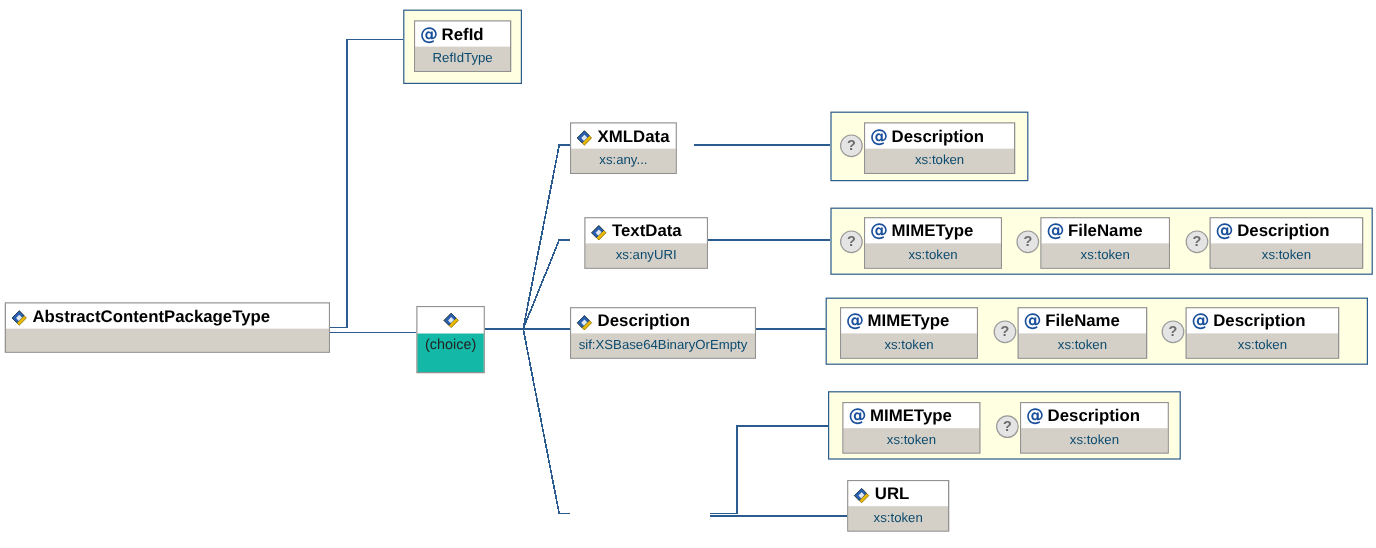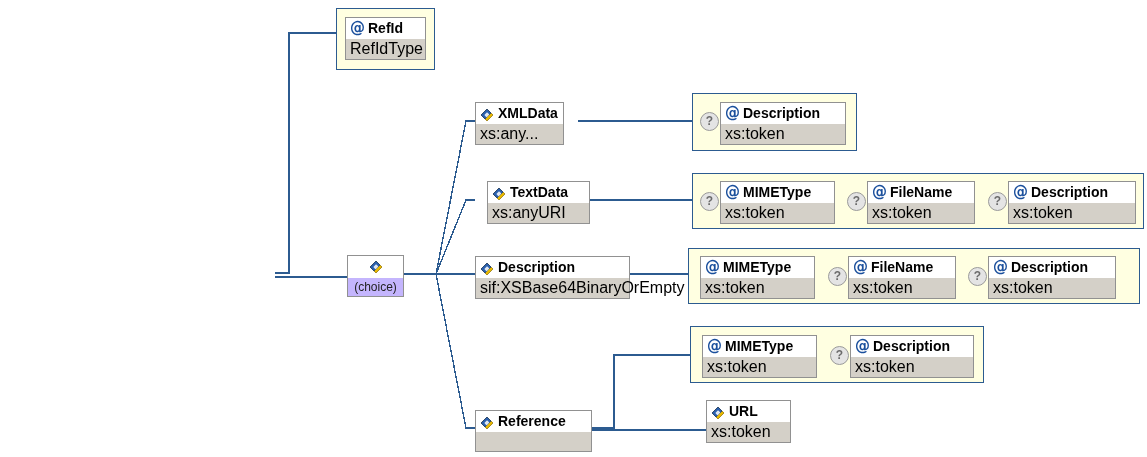--- a/index.html
+++ b/index.html
@@ -49,23 +49,24 @@
     display: flex;
     align-items: center;
   }
   .node .subtitle {
     box-sizing: border-box;
     background: #d4d0c8;
     height: 20px;
     line-height: 20px;
     padding: 0 4px;
     white-space: nowrap;
-    font-size: 16px;
+    font-size: 11px;
     font-weight: normal;
-    color: #000000;
+    color: #0c4a6e;
+    text-align: center;
   }
   .node.attr .title { background: #ffffff; }
   .node.empty-sub .subtitle { height: 19px; }
 
   
   .icon-el {
     display: inline-block;
     width: 14px; height: 14px;
     margin-right: 4px;
     flex: 0 0 auto;
@@ -120,23 +121,23 @@
     z-index: 5;
   }
   .choice .chtop {
     height: 22px;
     background: #ffffff;
     display: flex;
     align-items: center;
     justify-content: center;
   }
   .choice .chlabel {
-    height: 18px;
+    height: 32px;
     line-height: 18px;
-    background: #c4b5fd;
+    background: #14b8a6;
     font-size: 12px;
     text-align: center;
     color: #222222;
   }
 </style>
 </head>
 <body>
 
 <div id="diagram">
 
@@ -158,20 +159,33 @@
 
       <path d="M 578 200 L 692 200"></path>
 
       <path d="M 630 274 L 688 274"></path>
 
       <path d="M 592 428 L 614 428 L 614 355 L 690 355"></path>
       <path d="M 592 430 L 706 430"></path>
     </g>
   </svg>
 
+  <div class="node empty-sub" style="left:4px; top:252px; width:271px;">
+    <div class="title">
+      <span class="icon-el">
+        <svg width="14" height="14" viewBox="0 0 14 14" xmlns="http://www.w3.org/2000/svg">
+          <polygon points="7,1 13,7 7,13 1,7" fill="#e8b800" stroke="#8a6d00" stroke-width="0.7"></polygon>
+          <polygon points="7,1 11,5 5,11 1,7" fill="#2a5fad" stroke="#173a6b" stroke-width="0.7"></polygon>
+          <polygon points="7,4.2 9.4,6.6 6.6,9.4 4.4,7" fill="#ffffff" opacity="0.85"></polygon>
+        </svg>
+      </span>
+      <span>AbstractContentPackageType</span>
+    </div>
+    <div class="subtitle"></div>
+  </div>
 
   <div class="attr-group" style="left:336px; top:8px; width:99px; height:62px;">
   </div>
   <div class="node attr" style="left:345px; top:17px; width:81px;">
     <div class="title">
       <span class="icon-at">@</span>
       <span>RefId</span>
     </div>
     <div class="subtitle">RefIdType</div>
   </div>
@@ -310,33 +324,20 @@
 
   <div class="qmark" style="left:830px; top:346px;">?</div>
   <div class="node attr" style="left:850px; top:335px; width:124px;">
     <div class="title">
       <span class="icon-at">@</span>
       <span>Description</span>
     </div>
     <div class="subtitle">xs:token</div>
   </div>
 
-  <div class="node empty-sub" style="left:475px; top:410px; width:117px;">
-    <div class="title">
-      <span class="icon-el">
-        <svg width="14" height="14" viewBox="0 0 14 14" xmlns="http://www.w3.org/2000/svg">
-          <polygon points="7,1 13,7 7,13 1,7" fill="#e8b800" stroke="#8a6d00" stroke-width="0.7"></polygon>
-          <polygon points="7,1 11,5 5,11 1,7" fill="#2a5fad" stroke="#173a6b" stroke-width="0.7"></polygon>
-          <polygon points="7,4.2 9.4,6.6 6.6,9.4 4.4,7" fill="#ffffff" opacity="0.85"></polygon>
-        </svg>
-      </span>
-      <span>Reference</span>
-    </div>
-    <div class="subtitle"></div>
-  </div>
 
   <div class="node" style="left:706px; top:400px; width:85px;">
     <div class="title">
       <span class="icon-el">
         <svg width="14" height="14" viewBox="0 0 14 14" xmlns="http://www.w3.org/2000/svg">
           <polygon points="7,1 13,7 7,13 1,7" fill="#e8b800" stroke="#8a6d00" stroke-width="0.7"></polygon>
           <polygon points="7,1 11,5 5,11 1,7" fill="#2a5fad" stroke="#173a6b" stroke-width="0.7"></polygon>
           <polygon points="7,4.2 9.4,6.6 6.6,9.4 4.4,7" fill="#ffffff" opacity="0.85"></polygon>
         </svg>
       </span>

